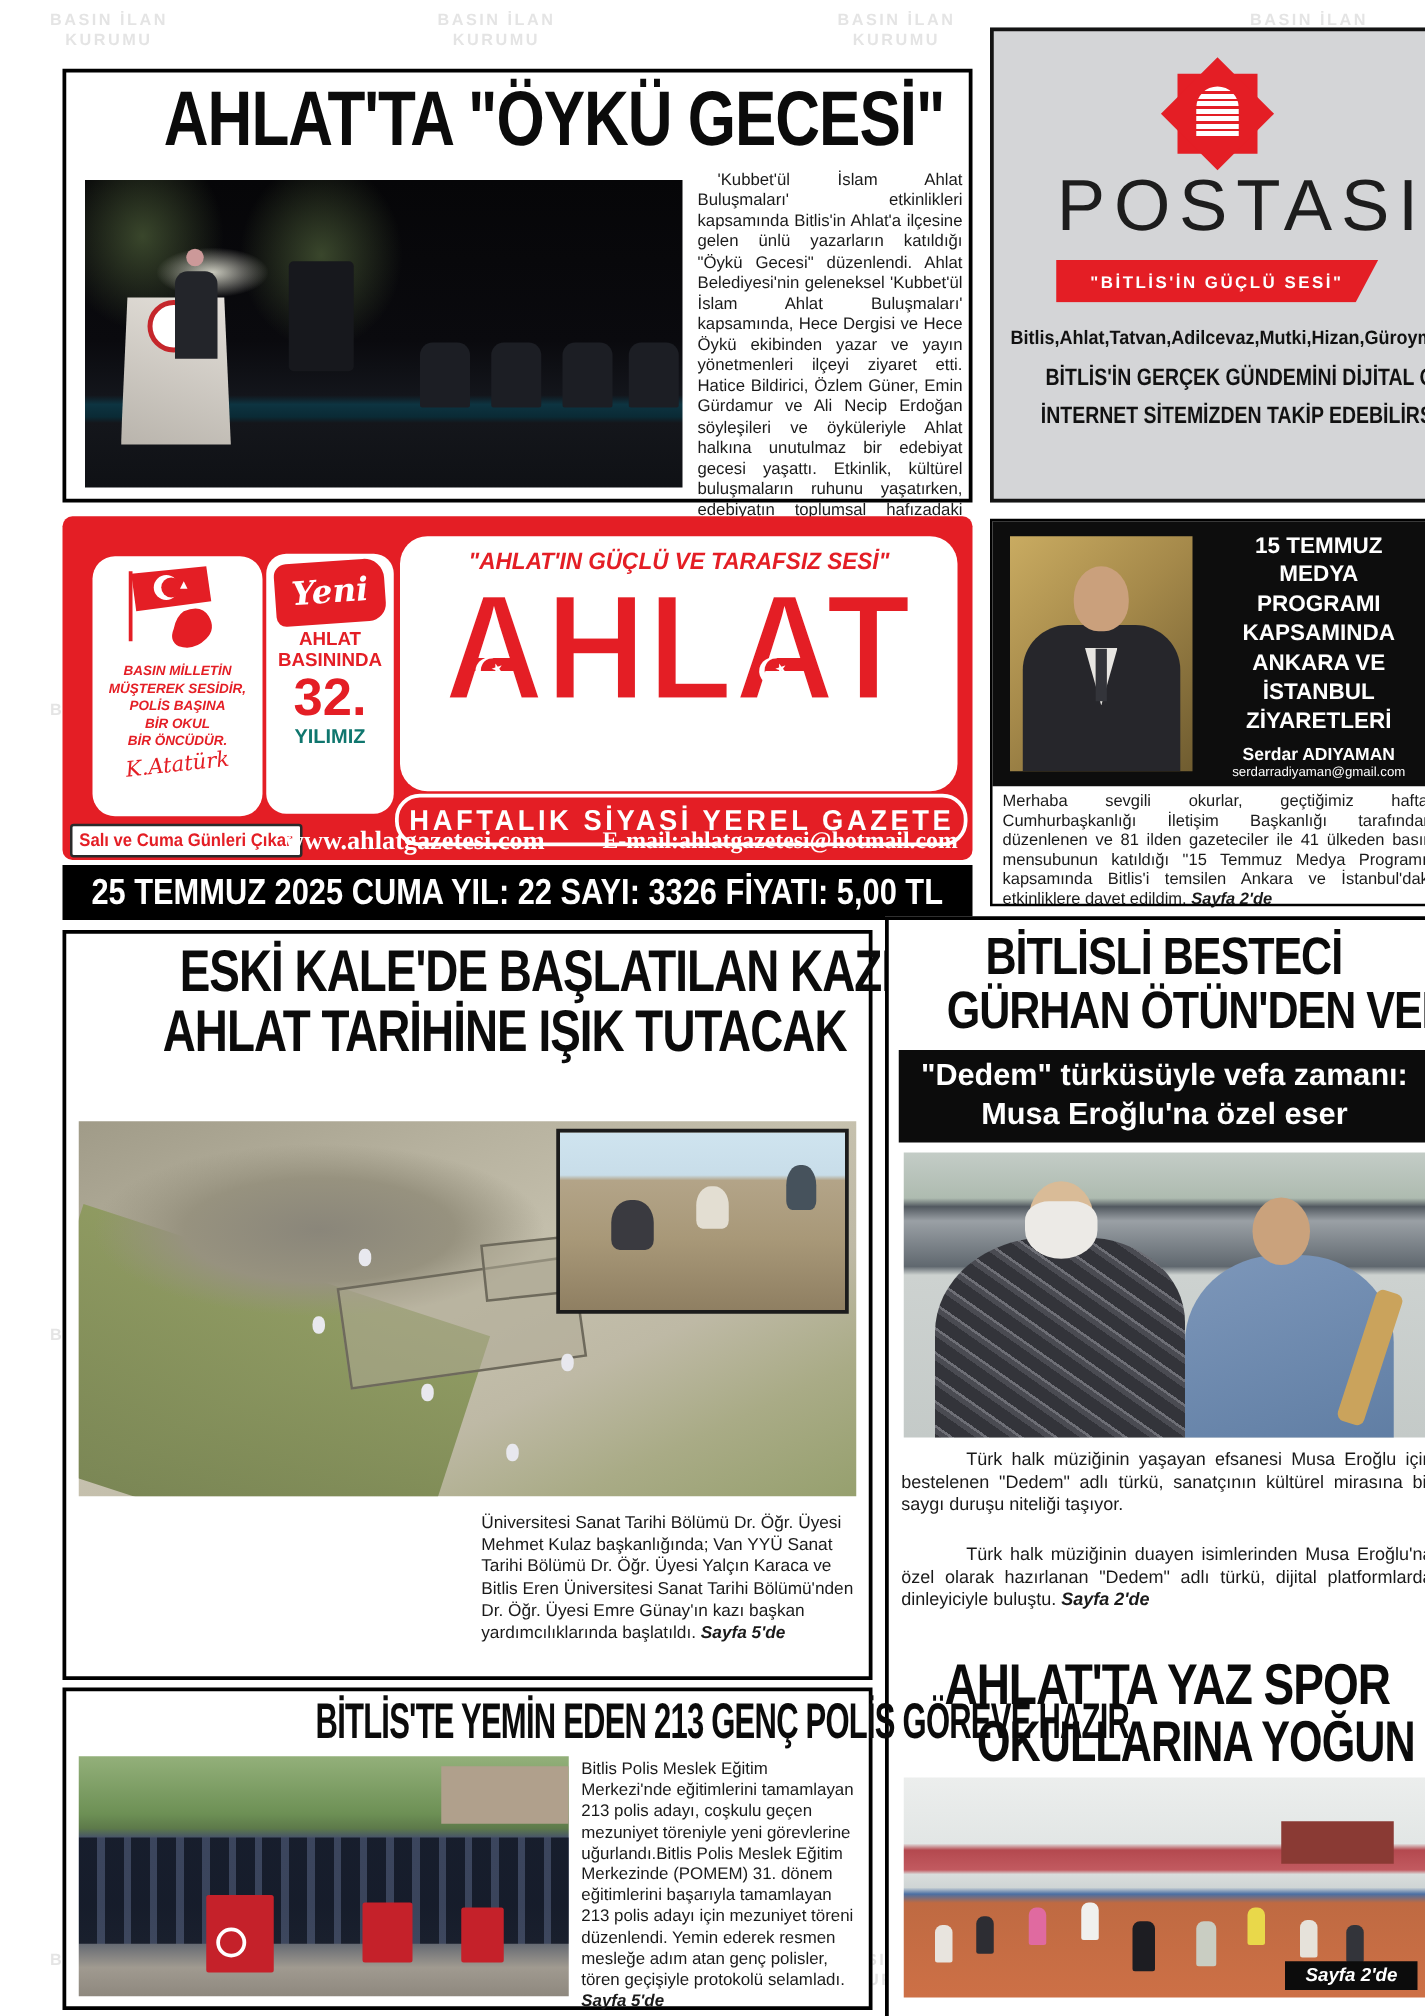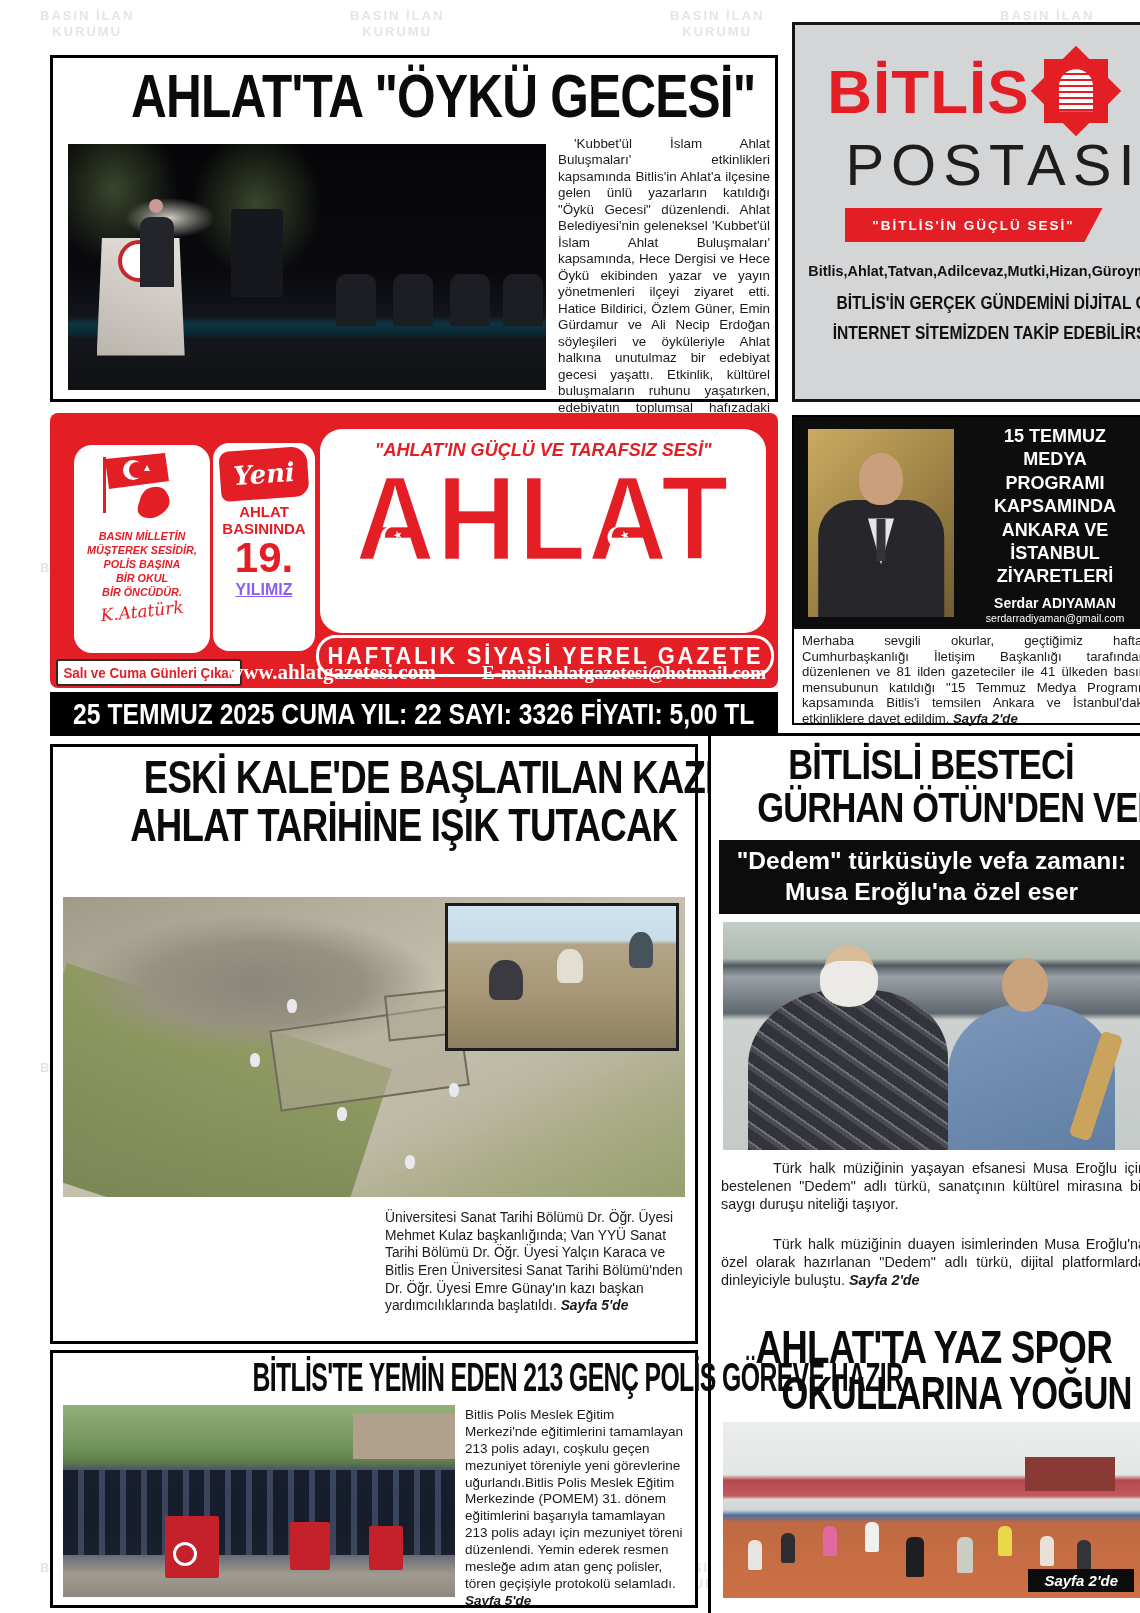--- a/index.html
+++ b/index.html
@@ -142,21 +142,20 @@
       <div class="stage-person" style="left:91%;"></div>
     </div>
     <p class="body-text" style="position:absolute;left:505px;top:78px;width:212px;margin:0;font-size:13.4px;line-height:1.23;text-indent:16px;">
       <span>'Kubbet'ül İslam Ahlat Buluşmaları' etkinlikleri kapsamında Bitlis'in Ahlat'a ilçesine gelen ünlü yazarların katıldığı "Öykü Gecesi" düzenlendi. Ahlat Belediyesi'nin geleneksel 'Kubbet'ül İslam Ahlat Buluşmaları' kapsamında, Hece Dergisi ve Hece Öykü ekibinden yazar ve yayın yönetmenleri ilçeyi ziyaret etti. Hatice Bildirici, Özlem Güner, Emin Gürdamur ve Ali Necip Erdoğan söyleşileri ve öyküleriyle Ahlat halkına unutulmaz bir edebiyat gecesi yaşattı. Etkinlik, kültürel buluşmaların ruhunu yaşatırken, edebiyatın toplumsal hafızadaki yerini de pekiştirdi.</span>
       <span class="pref">Sayfa 6'da</span>
     </p>
   </div>
 
   <div class="box bitlis" style="left:772px;top:22px;width:363px;height:380px;text-align:center;">
     <div style="display:flex;align-items:center;justify-content:center;margin-top:22px;gap:2px;">
-      <span style="font-size:62px;font-weight:900;color:#e41e25;letter-spacing:1px;">BİTLİS</span>
       <span class="star8">
         <span class="sq"></span>
         <span class="sq r"></span>
         <span class="dome"></span>
       </span>
     </div>
     <div style="font-size:58px;font-weight:400;color:#1d1d1d;letter-spacing:7px;margin-top:-4px;padding-left:40px;">POSTASI</div>
     <div class="ribbon">
       <span style="color:#fff;font-weight:bold;font-size:13.5px;letter-spacing:2px;">"BİTLİS'İN GÜÇLÜ SESİ"</span>
     </div>
@@ -193,22 +192,22 @@
     <div style="position:absolute;left:6px;top:246px;width:182px;height:23px;background:#fff;border:2px solid #2a2a2a;border-radius:3px;display:flex;align-items:center;justify-content:center;">
       <span class="cx" style="transform:scaleX(.92);color:#e41e25;font-weight:900;font-size:14.5px;">Salı ve Cuma Günleri Çıkar</span>
     </div>
 
     <div class="m-panel" style="left:163px;top:30px;width:102px;height:208px;border-radius:16px;text-align:center;">
       <div class="yeni-flag">
         <span style="color:#fff;font-family:'DejaVu Serif',serif;font-style:italic;font-weight:bold;font-size:26px;">Yeni</span>
       </div>
       <div style="color:#e41e25;font-weight:900;font-size:15px;margin-top:4px;">AHLAT</div>
       <div style="color:#e41e25;font-weight:900;font-size:15px;">BASININDA</div>
-      <div style="color:#e41e25;font-weight:900;font-size:42px;line-height:1;">19.</div>
-      <div style="color:#8b5cf6;font-weight:900;font-size:16px;margin-top:2px;text-decoration:underline;">YILIMIZ</div>
+      <div style="color:#e41e25;font-weight:900;font-size:42px;line-height:1;">32.</div>
+      <div style="color:#0f766e;font-weight:900;font-size:16px;margin-top:2px;">YILIMIZ</div>
     </div>
 
     <div class="m-panel" style="left:270px;top:16px;width:446px;height:204px;border-radius:22px;text-align:center;">
       <div style="color:#e41e25;font-weight:900;font-style:italic;font-size:19px;margin-top:10px;">
         <span class="cx" style="transform:scaleX(.95);">"AHLAT'IN GÜÇLÜ VE TARAFSIZ SESİ"</span>
       </div>
       <div style="position:relative;margin-top:0;">
         <span class="ahlat-word cx" style="font-size:120px;line-height:.95;transform:scaleX(.92);">AHLAT</span>
         <span style="position:absolute;left:13%;top:52%;color:#fff;font-size:30px;transform:rotate(-18deg);">☪</span>
         <span style="position:absolute;left:64%;top:52%;color:#fff;font-size:30px;transform:rotate(-18deg);">☪</span>

